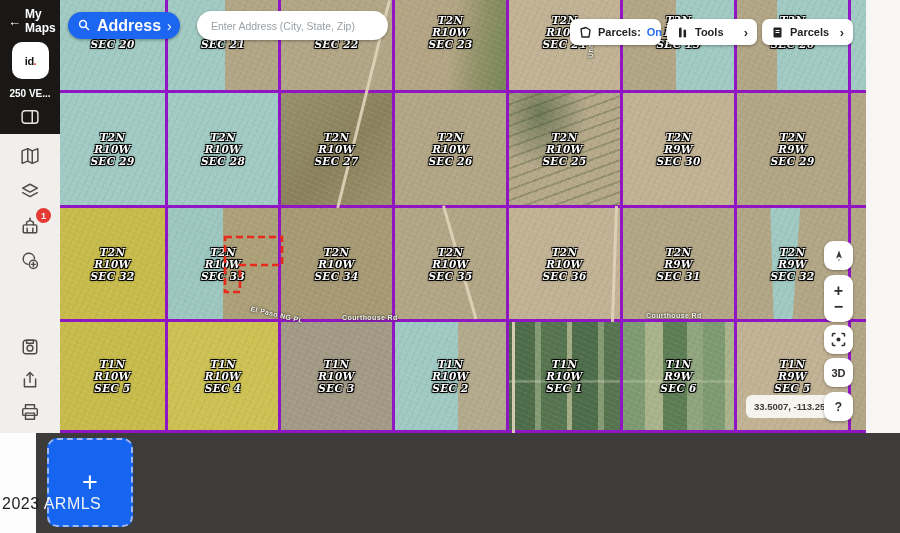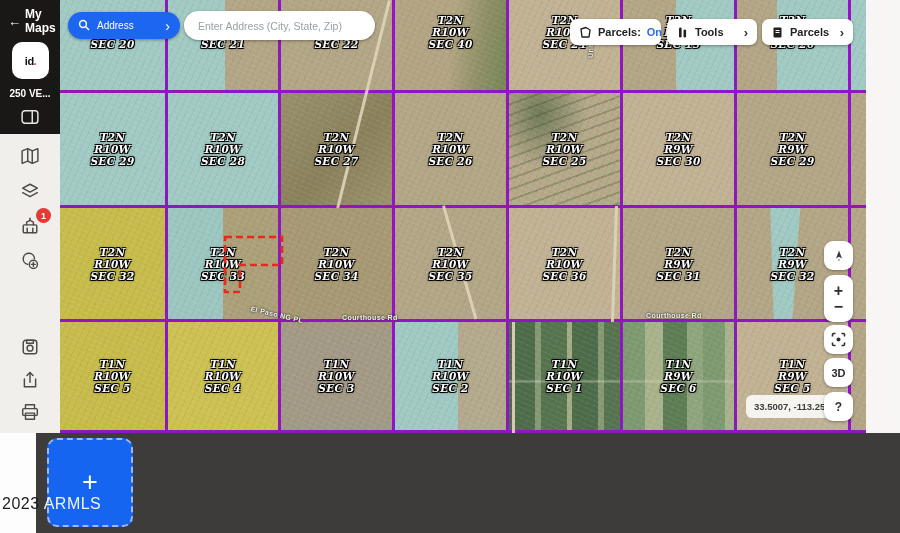--- a/index.html
+++ b/index.html
@@ -72,23 +72,23 @@
   #rl-una{left:527px;top:58px;transform:rotate(-90deg);transform-origin:left top;}
   #rl-elpaso{left:190px;top:311px;transform:rotate(13deg);}
   #rl-ch1{left:282px;top:314px;} #rl-ch2{left:586px;top:312px;}
 
   #parcel-outline{position:absolute;left:158px;top:228px;z-index:3;cursor:pointer;}
 
   
   .pillshadow{box-shadow:0 1px 3px rgba(0,0,0,.35);}
   #address-pill{position:absolute;left:68px;top:12px;width:112px;height:27px;background:#1c66f2;border-radius:14px;
      display:flex;align-items:center;padding:0 10px;box-sizing:border-box;gap:6px;color:#fff;z-index:40;cursor:pointer;}
-  #address-pill .lbl{font-size:10px;font-weight:normal;flex:1;}
+  #address-pill .lbl{font-size:16px;font-weight:bold;flex:1;}
   #address-pill .chev{font-size:14px;line-height:1;}
-  #search-box{position:absolute;left:184px;top:11px;width:191px;height:29px;background:#fff;border:none;border-radius:15px;
+  #search-box{position:absolute;left:197px;top:11px;width:191px;height:29px;background:#fff;border:none;border-radius:15px;
      padding:0 14px;box-sizing:border-box;font-size:10.5px;color:#333;z-index:40;outline:none;}
   #search-box::placeholder{color:#9aa0a6;}
   .tb-pill{position:absolute;top:13px;height:26px;background:#fff;border-radius:7px;display:flex;align-items:center;
      padding:0 9px;box-sizing:border-box;gap:6px;z-index:40;cursor:pointer;font-size:11px;font-weight:bold;color:#222;margin-top:6px;}
   .tb-pill .chev{margin-left:auto;font-size:13px;color:#333;font-weight:bold;}
   #parcels-pill{left:570px;width:91px;}
   #tools-pill{left:667px;width:90px;}
   #reports-pill{left:762px;width:91px;}
   .state-on{color:#2a6ef2;}
   .tb-ic{width:13px;height:13px;flex:0 0 auto;}
@@ -140,21 +140,21 @@
           <div class="slabel">
             <div>T2N</div>
             <div>R10W</div>
             <div>SEC 22</div>
           </div>
         </div>
         <div class="cell f-tan-green toplab">
           <div class="slabel">
             <div>T2N</div>
             <div>R10W</div>
-            <div>SEC 40</div>
+            <div>SEC 23</div>
           </div>
         </div>
         <div class="cell f-tanl toplab">
           <div class="slabel">
             <div>T2N</div>
             <div>R10W</div>
             <div>SEC 24</div>
           </div>
         </div>
         <div class="cell f-tan-teal48 toplab">

